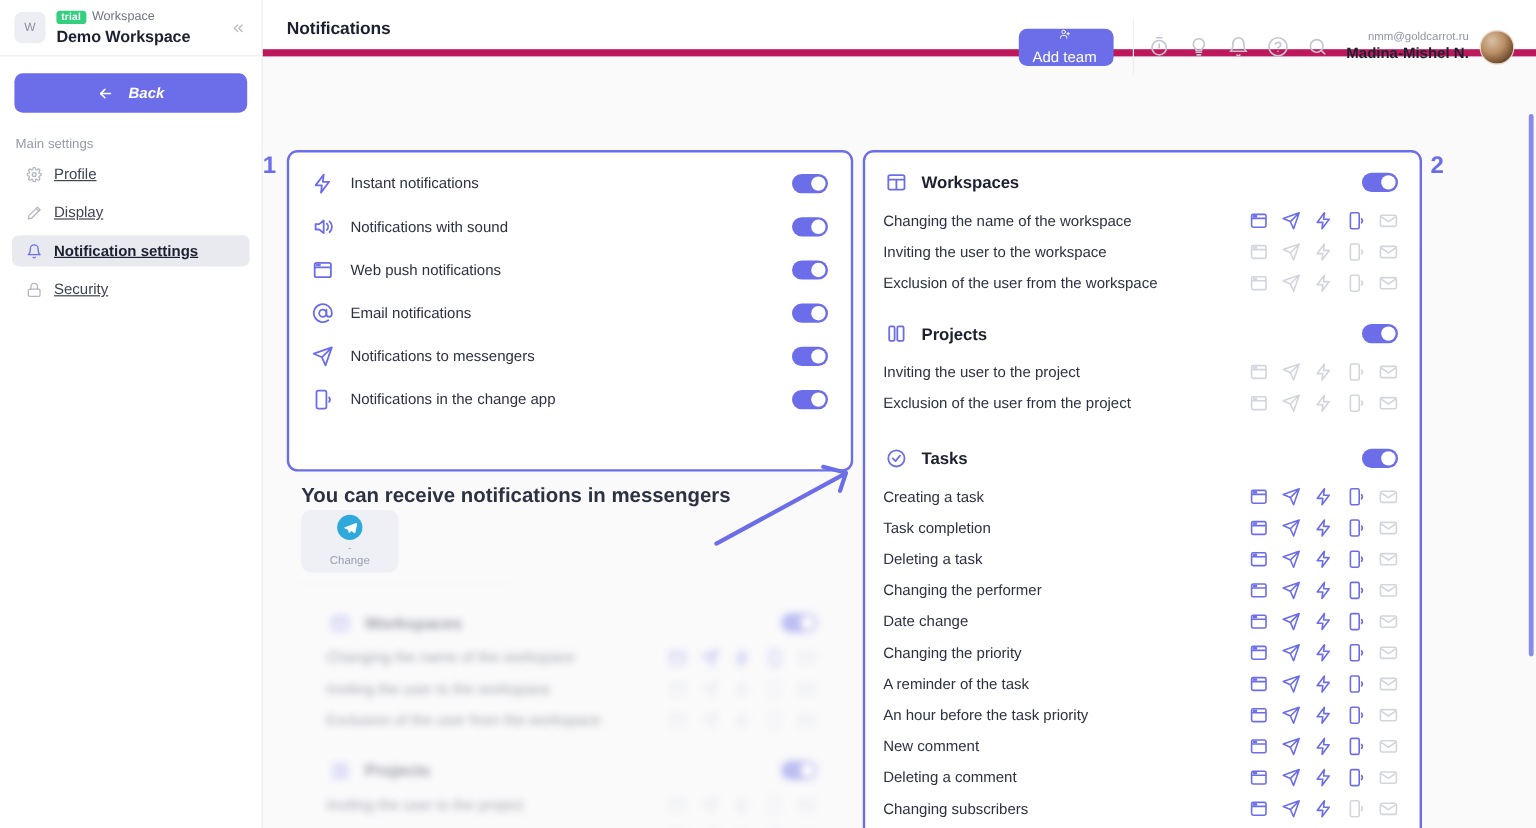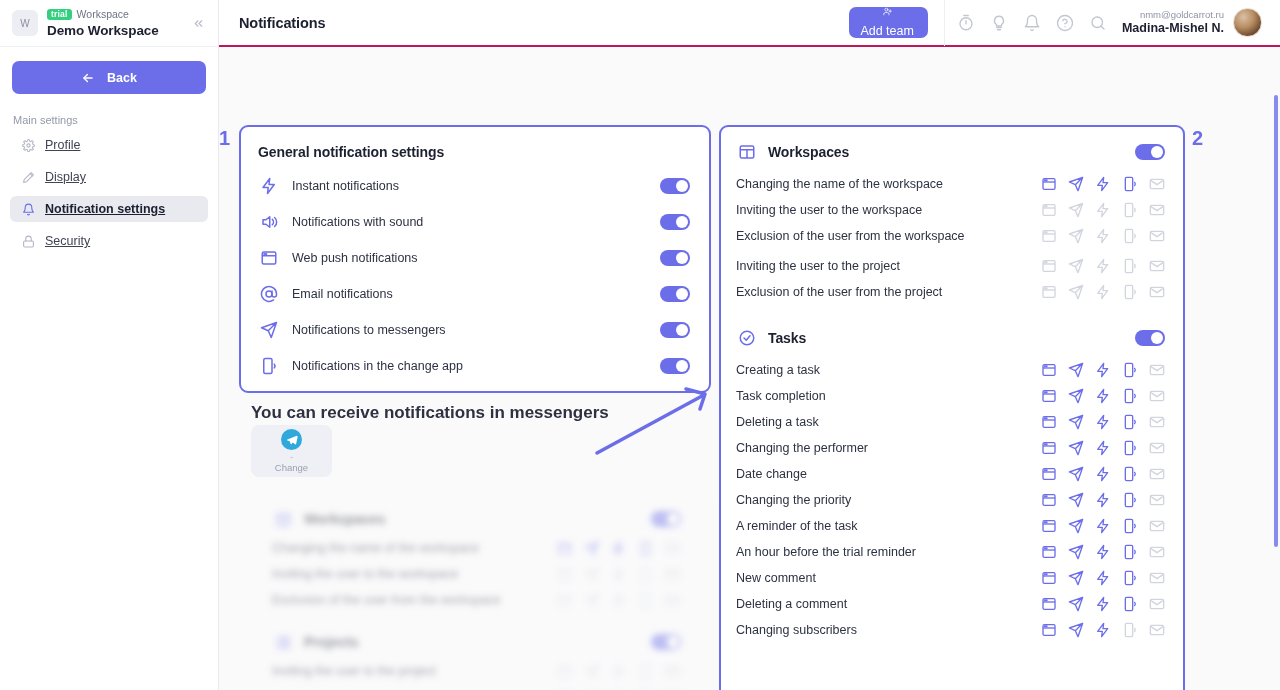--- a/index.html
+++ b/index.html
@@ -34,40 +34,40 @@
   .ws-sub { font-size: 10.5px; color: #6f7485; }
   .ws-name { font-size: 13.5px; font-weight: 700; color: #1d2030; margin-top: 3px; letter-spacing: -.1px;}
   .collapse-btn {
     width: 20px; height: 20px; display: flex; align-items: center; justify-content: center;
     color: #b9bdc9; font-size: 14px; cursor: pointer; flex-shrink: 0;
   }
 
   .back-btn {
     margin: 14px 12px 0; height: 33px; background: #6b6ee8; border-radius: 7px;
     display: flex; align-items: center; justify-content: center; gap: 12px;
-    color: #fff; font-size: 12.5px; font-weight: 600; cursor: pointer;
+    color: #fff; font-size: 12.5px; font-weight: 600; cursor: pointer; font-style: italic;
   }
   .sec-label {
     margin: 20px 0 4px 13px; font-size: 11px; color: #9599a8;
   }
   .nav-item {
     margin: 0 10px; height: 26px; display: flex; align-items: center; gap: 10px;
     padding-left: 11px; border-radius: 6px; cursor: pointer;
     font-size: 12.5px; color: #3f4454; text-decoration: underline;
   }
   .nav-item + .nav-item { margin-top: 0; }
   .nav-item.active { background: #e8eaf0; font-weight: 700; color: #1d2030; }
   .nav-ico { width: 14px; height: 14px; display:flex; align-items:center; justify-content:center; color: #b3b7c4; flex-shrink: 0;}
   .nav-item.active .nav-ico { color: #6b6ee8; }
 
   
   .main { flex: 1; height: 690px; position: relative; background: #fafafb; }
   .topbar {
-    height: 47px; background: #ffffff; border-bottom: 2px solid #be185d;
-    display: flex; align-items: center; padding: 0 18px 0 20px;
+    height: 47px; background: #ffffff; border-bottom: 6px solid #be185d;
+    display: flex; align-items: flex-start; padding: 16px 18px 0 20px;
   }
   .page-title { font-size: 14.5px; font-weight: 700; color: #1d2030; letter-spacing: -.1px; }
   .topbar-right { margin-left: auto; display: flex; align-items: center; }
   .add-team {
     background: #6b6ee8; color: #fff; border-radius: 7px; height: 31px;
     padding: 0 14px 0 11px; display: flex; align-items: center; gap: 8px;
     font-size: 12.5px; cursor: pointer; font-weight: 500; flex-direction: column;
   }
   .tb-divider { width: 1px; height: 46px; background: #eceef2; margin: 0 12px 0 16px; }
   .tb-icons { display: flex; align-items: center; gap: 14px; color: #c2c6d2; }
@@ -487,21 +487,20 @@
                 </span>
             </span>
           </div>
 
         </div>
       </div>
 
       <div class="marker" style="left:0px; top:80px;">1</div>
 
       <div class="panel" id="panel-left">
-        <div class="panel-title">General notification settings</div>
 
         <div style="margin-top:8px">
           <div class="gen-row">
             <span class="gen-ico">
               <svg width="18" height="18" viewBox="0 0 24 24" fill="none" stroke="currentColor" stroke-width="2" stroke-linejoin="round">
                   <polygon points="13 2 4 14 11 14 10 22 19 10 12 10"></polygon>
                 </svg>
             </span>
             <span class="gen-label">Instant notifications</span>
             <span class="toggle"></span>
@@ -699,20 +698,30 @@
               </span>
             <span class="ev-ic off">
                 <svg width="16" height="16" viewBox="0 0 24 24" fill="none" stroke="currentColor" stroke-width="2">
                   <rect x="2" y="5" width="20" height="14" rx="2"></rect>
                   <polyline points="3 7 12 13 21 7"></polyline>
                 </svg>
               </span>
           </span>
         </div>
 
+        <div class="grp-head">
+          <span class="grp-ico">
+            <svg width="18" height="18" viewBox="0 0 24 24" fill="none" stroke="currentColor" stroke-width="2">
+                <rect x="4" y="4" width="6" height="16" rx="1.5"></rect>
+                <rect x="13" y="4" width="7" height="16" rx="1.5"></rect>
+              </svg>
+          </span>
+          <span class="grp-name">Projects</span>
+          <span class="toggle"></span>
+        </div>
 
         <div class="ev-row" style="margin-top:4px">
           <span class="ev-label">Inviting the user to the project</span>
           <span class="ev-icons">
             <span class="ev-ic off">
                 <svg width="16" height="16" viewBox="0 0 24 24" fill="none" stroke="currentColor" stroke-width="2">
                   <rect x="3" y="4" width="18" height="16" rx="2"></rect>
                   <line x1="3" y1="9" x2="21" y2="9"></line>
                   <circle cx="6" cy="6.5" r=".7" fill="currentColor"></circle>
                   <circle cx="8.4" cy="6.5" r=".7" fill="currentColor"></circle>
@@ -1030,21 +1039,21 @@
                 </span>
                 <span class="ev-ic off">
                   <svg width="16" height="16" viewBox="0 0 24 24" fill="none" stroke="currentColor" stroke-width="2">
                     <rect x="2" y="5" width="20" height="14" rx="2"></rect>
                     <polyline points="3 7 12 13 21 7"></polyline>
                   </svg>
                 </span>
               </span>
             </div>
             <div class="ev-row">
-              <span class="ev-label">An hour before the trial reminder</span>
+              <span class="ev-label">An hour before the task priority</span>
               <span class="ev-icons">
                 <span class="ev-ic on">
                   <svg width="16" height="16" viewBox="0 0 24 24" fill="none" stroke="currentColor" stroke-width="2">
                     <rect x="3" y="4" width="18" height="16" rx="2"></rect>
                     <line x1="3" y1="9" x2="21" y2="9"></line>
                     <circle cx="6" cy="6.5" r=".7" fill="currentColor"></circle>
                     <circle cx="8.4" cy="6.5" r=".7" fill="currentColor"></circle>
                   </svg>
                 </span>
                 <span class="ev-ic on">

